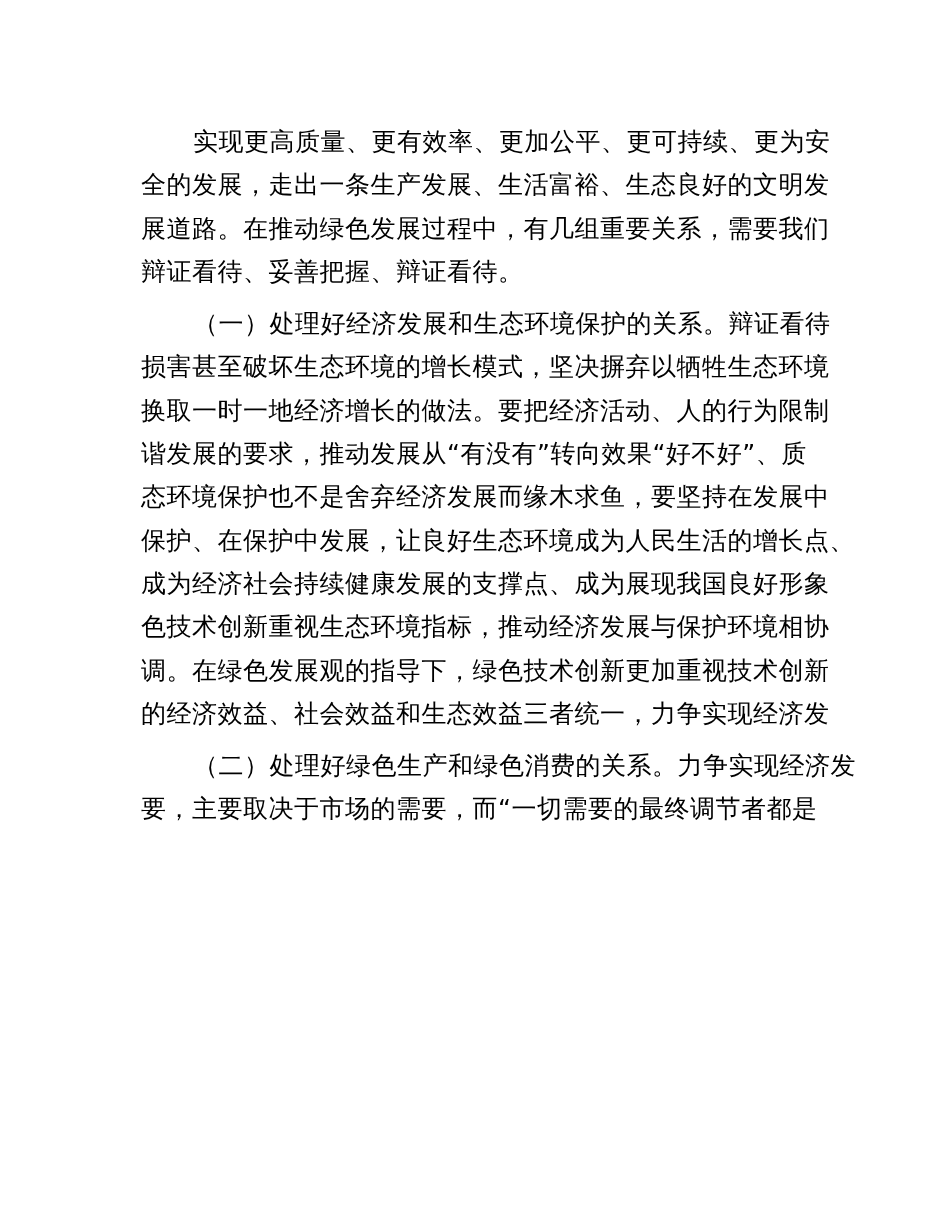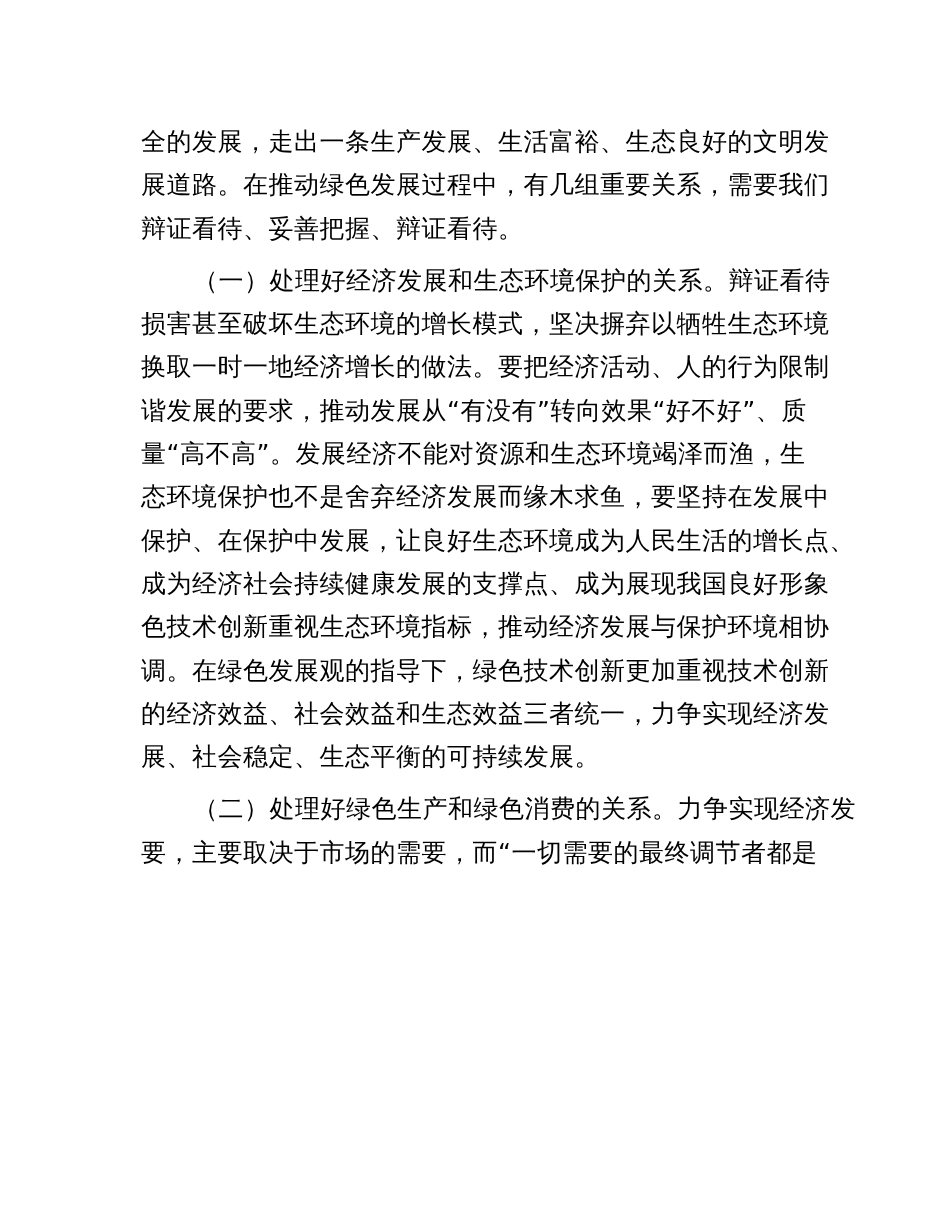--- a/index.html
+++ b/index.html
@@ -25,35 +25,34 @@
     }
     .line { display: block; white-space: nowrap; }
     .line.first { padding-left: 52px; }
     .para.lines { text-indent: 0; }
   </style>
 </head>
 <body>
 
 <div class="page">
   <div class="para lines">
+    <span class="line first">实现更高质量、更有效率、更加公平、更可持续、更为安</span>
     <span class="line">全的发展，走出一条生产发展、生活富裕、生态良好的文明发</span>
     <span class="line">展道路。在推动绿色发展过程中，有几组重要关系，需要我们</span>
     <span class="line">辩证看待、妥善把握、辩证看待。</span>
   </div>
   <div class="para lines">
     <span class="line first">（一）处理好经济发展和生态环境保护的关系。辩证看待</span>
     <span class="line">损害甚至破坏生态环境的增长模式，坚决摒弃以牺牲生态环境</span>
     <span class="line">换取一时一地经济增长的做法。要把经济活动、人的行为限制</span>
     <span class="line">谐发展的要求，推动发展从“有没有”转向效果“好不好”、质</span>
-    <span class="line">量“高不高”。发展经济不能对资源和生态环境竭泽而渔，生</span>
     <span class="line">态环境保护也不是舍弃经济发展而缘木求鱼，要坚持在发展中</span>
     <span class="line">保护、在保护中发展，让良好生态环境成为人民生活的增长点、</span>
     <span class="line">成为经济社会持续健康发展的支撑点、成为展现我国良好形象</span>
     <span class="line">色技术创新重视生态环境指标，推动经济发展与保护环境相协</span>
     <span class="line">调。在绿色发展观的指导下，绿色技术创新更加重视技术创新</span>
     <span class="line">的经济效益、社会效益和生态效益三者统一，力争实现经济发</span>
-    <span class="line">展、社会稳定、生态平衡的可持续发展。</span>
   </div>
   <div class="para lines">
     <span class="line first">（二）处理好绿色生产和绿色消费的关系。力争实现经济发</span>
     <span class="line">要，主要取决于市场的需要，而“一切需要的最终调节者都是</span>
   </div>
 </div>
 
 </body></html>

